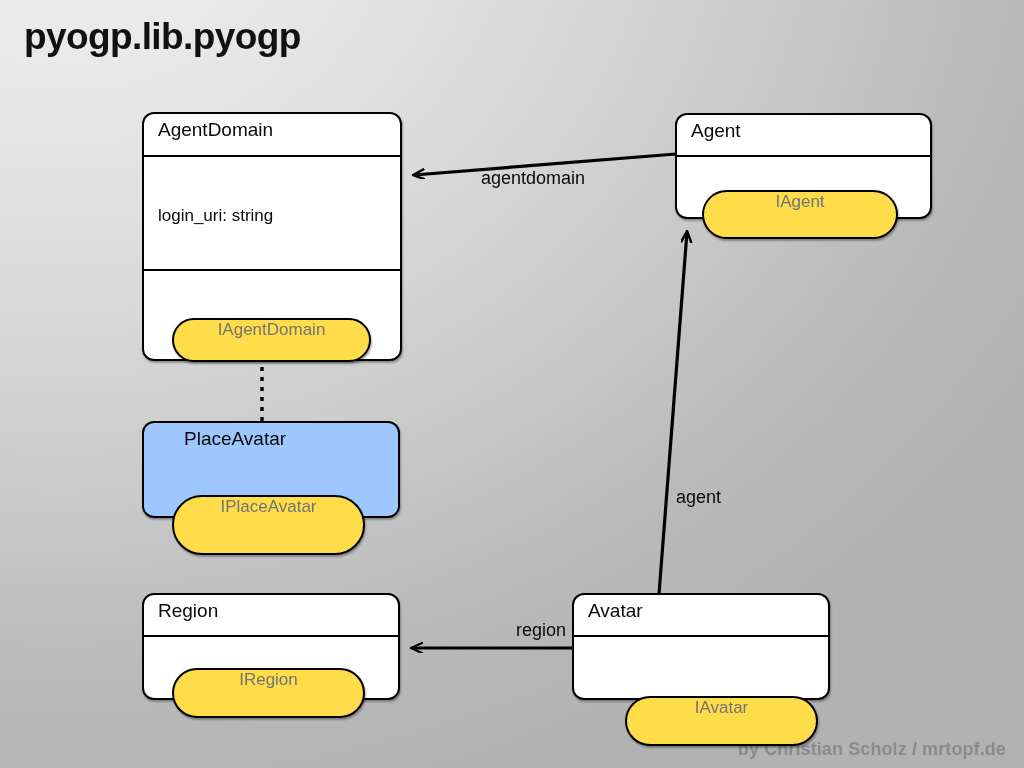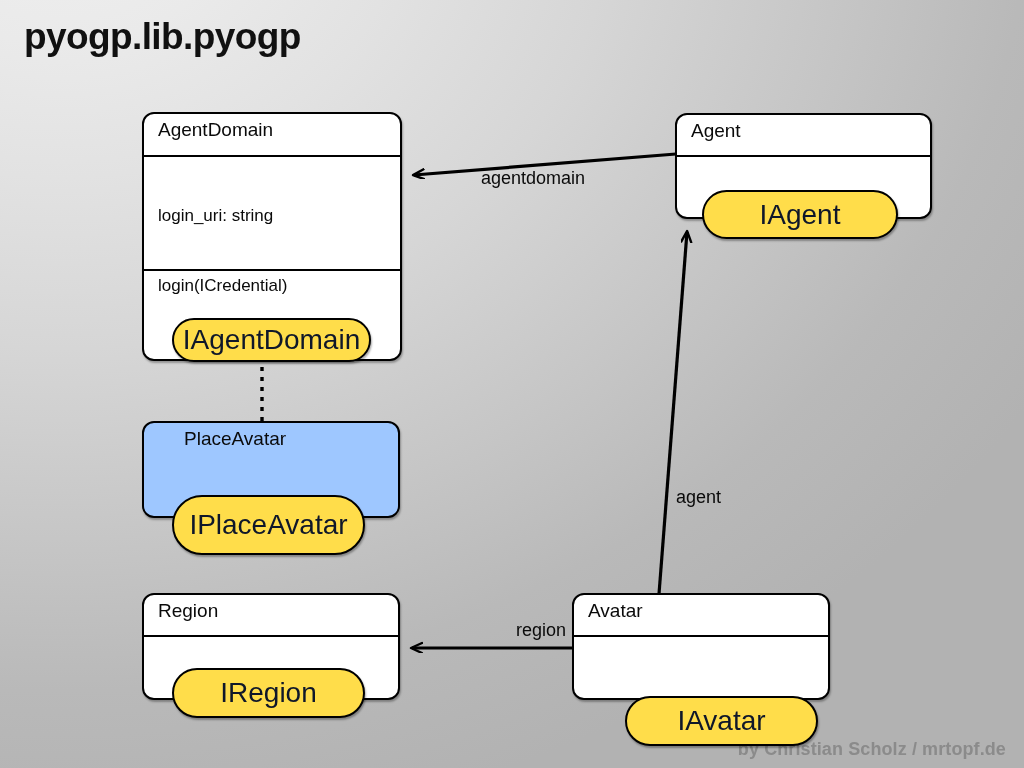--- a/index.html
+++ b/index.html
@@ -86,27 +86,27 @@
     color: #0a0a0a;
     line-height: 1.15;
     white-space: nowrap;
   }
 
   
   .iface-lozenge {
     position: absolute;
     box-sizing: border-box;
     display: flex;
-    align-items: center;
+    align-items: flex-start;
     justify-content: center;
     background: #ffdd4a;
     border: 2.2px solid #000;
     border-radius: 999px;
-    font-size: 28px;
-    color: #0f172a;
+    font-size: 17px;
+    color: #737373;
     white-space: nowrap;
     box-shadow: 1px 2px 2px rgba(0,0,0,0.32);
     z-index: 5;
   }
 
   
   .edge-label {
     position: absolute;
     font-size: 18px;
     color: #0a0a0a;
@@ -137,23 +137,20 @@
     <line x1="262" y1="367" x2="262" y2="421" stroke="#000" stroke-width="3.4" stroke-dasharray="4 6" stroke-linecap="butt"></line>
   </svg>
 
   <div class="uml-class" style="left:142px; top:112px; width:260px; height:249px;">
     <div class="uml-compartment divided" style="height:43px;">
       <div class="uml-name">AgentDomain</div>
     </div>
     <div class="uml-compartment divided" style="height:70px;margin-top:44px;">
       <div class="uml-member">login_uri: string</div>
     </div>
-    <div class="uml-compartment" style="height:132px;">
-      <div class="uml-member">login(ICredential)</div>
-    </div>
   </div>
   <div class="iface-lozenge" style="left:172px; top:318px; width:199px; height:44px;">
     <span>IAgentDomain</span>
   </div>
 
   <div class="uml-class" style="left:675px; top:113px; width:257px; height:106px;">
     <div class="uml-compartment divided" style="height:42px;">
       <div class="uml-name">Agent</div>
     </div>
     <div class="uml-compartment" style="height:62px;"></div>

